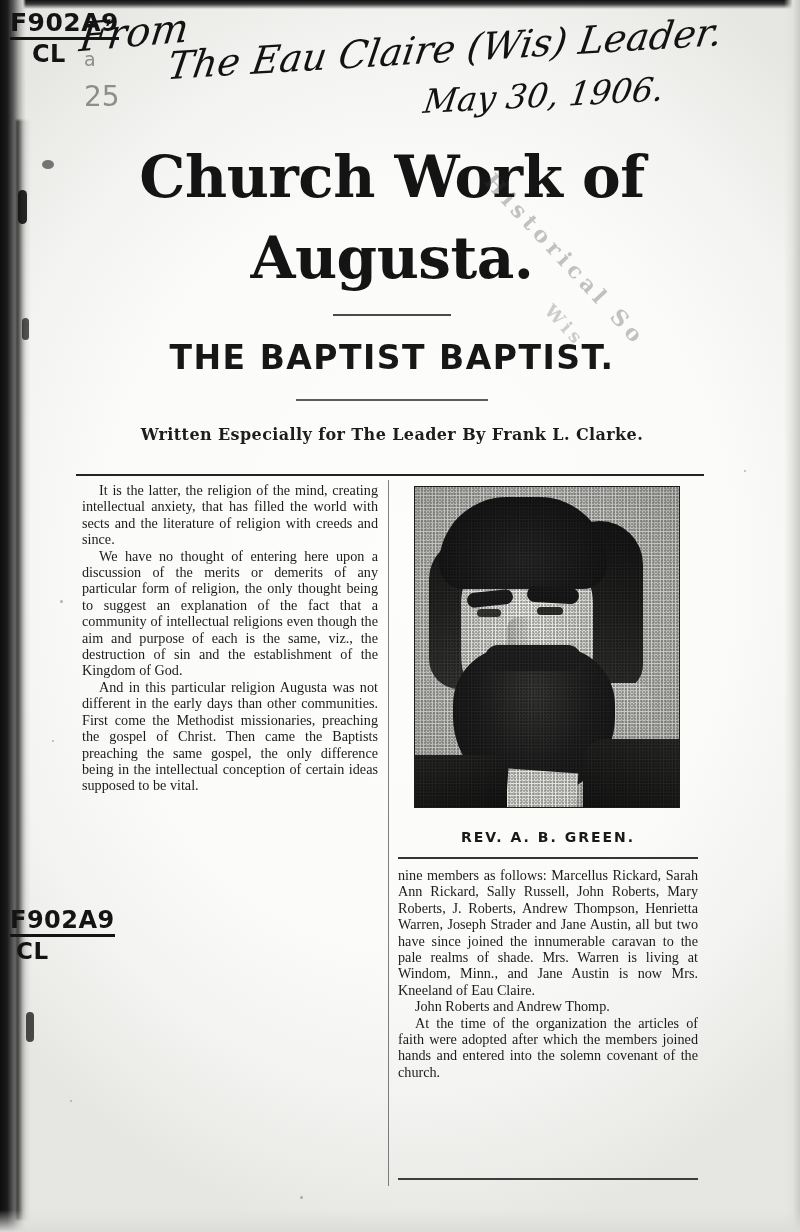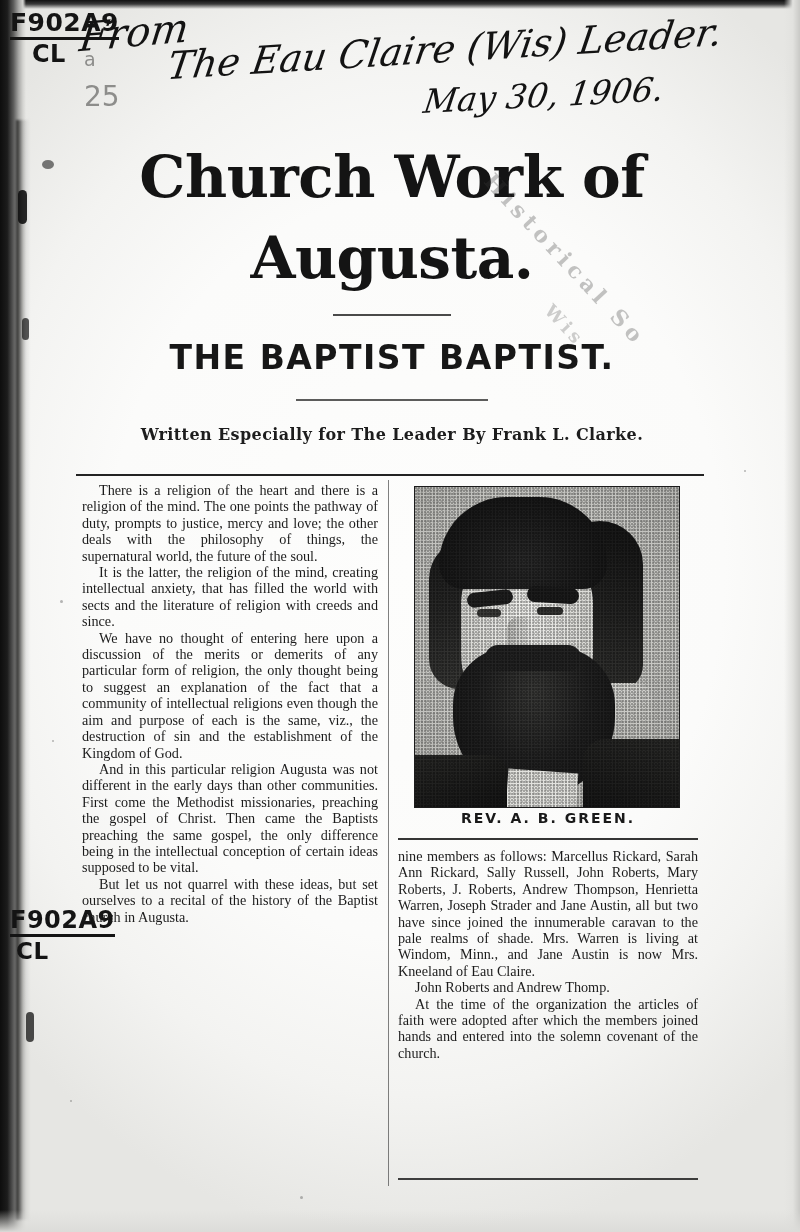--- a/index.html
+++ b/index.html
@@ -172,21 +172,21 @@
     background:linear-gradient(200deg,#2c2c2a,#161616);border-radius:22px 0 0 0;}
   .ph-shoulderL{left:0px;top:268px;width:92px;height:56px;
     background:linear-gradient(160deg,#2a2a28,#141414);border-radius:0 18px 0 0;}
   .ph-collar{left:92px;top:284px;width:70px;height:40px;
     background:#e2e2de;transform:rotate(4deg);}
 
   .caption{
     text-align:center;
     font-family:"DejaVu Sans", sans-serif;
     font-weight:700;font-size:14px;letter-spacing:2px;
-    color:#191919;margin-top:2px;
+    color:#191919;margin-top:21px;
   }
   .rule-col{height:2px;background:#1f1f1f;margin-top:12px;opacity:.9;}
   .rule-bottom{
     position:absolute;left:322px;top:702px;width:300px;height:2px;background:#1f1f1f;opacity:.85;
   }
 
   
   #stamp{
     position:absolute;left:498px;top:168px;
     font-family:"DejaVu Serif", serif;
@@ -258,25 +258,23 @@
   <div class="head-sub">THE BAPTIST BAPTIST.</div>
 
   <div class="rule-short2"></div>
 
   <div class="byline">Written Especially for The Leader By Frank L. Clarke.</div>
 
   <div id="cols">
     <div id="colrule"></div>
 
     <div id="colLeft" class="body-txt">
-      <p>There is a religion of the heart and there is a religion of the mind. The one points the pathway of duty, prompts to justice, mercy and love; the other deals with the philosophy of things, the supernatural world, the future of the soul.</p>
       <p>It is the latter, the religion of the mind, creating intellectual anxiety, that has filled the world with sects and the literature of religion with creeds and since.</p>
       <p>We have no thought of entering here upon a discussion of the merits or demerits of any particular form of religion, the only thought being to suggest an explanation of the fact that a community of intellectual religions even though the aim and purpose of each is the same, viz., the destruction of sin and the establishment of the Kingdom of God.</p>
       <p>And in this particular religion Augusta was not different in the early days than other communities. First come the Methodist missionaries, preaching the gospel of Christ. Then came the Baptists preaching the same gospel, the only difference being in the intellectual conception of certain ideas supposed to be vital.</p>
-      <p>But let us not quarrel with these ideas, but set ourselves to a recital of the history of the Baptist church in Augusta.</p>
     </div>
 
     <div id="colRight">
       <div class="photo-wrap">
         <div class="photo">
           <div class="bg"></div>
           <div class="ph ph-hairL"></div>
           <div class="ph ph-hairR"></div>
           <div class="ph ph-face"></div>
           <div class="ph ph-hair"></div>

